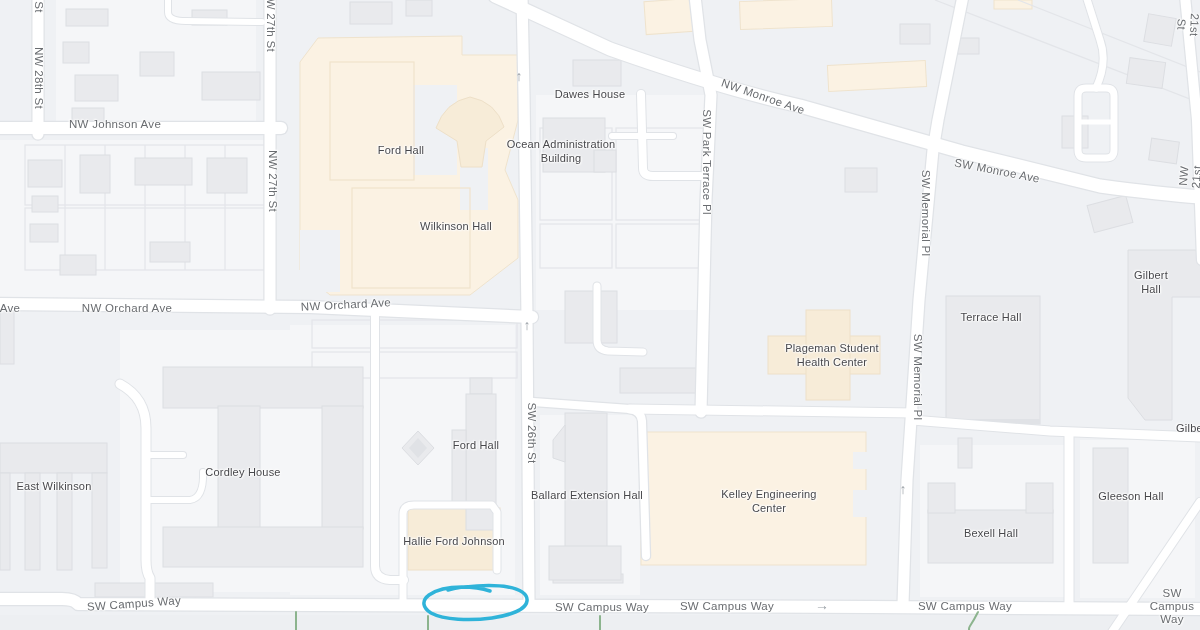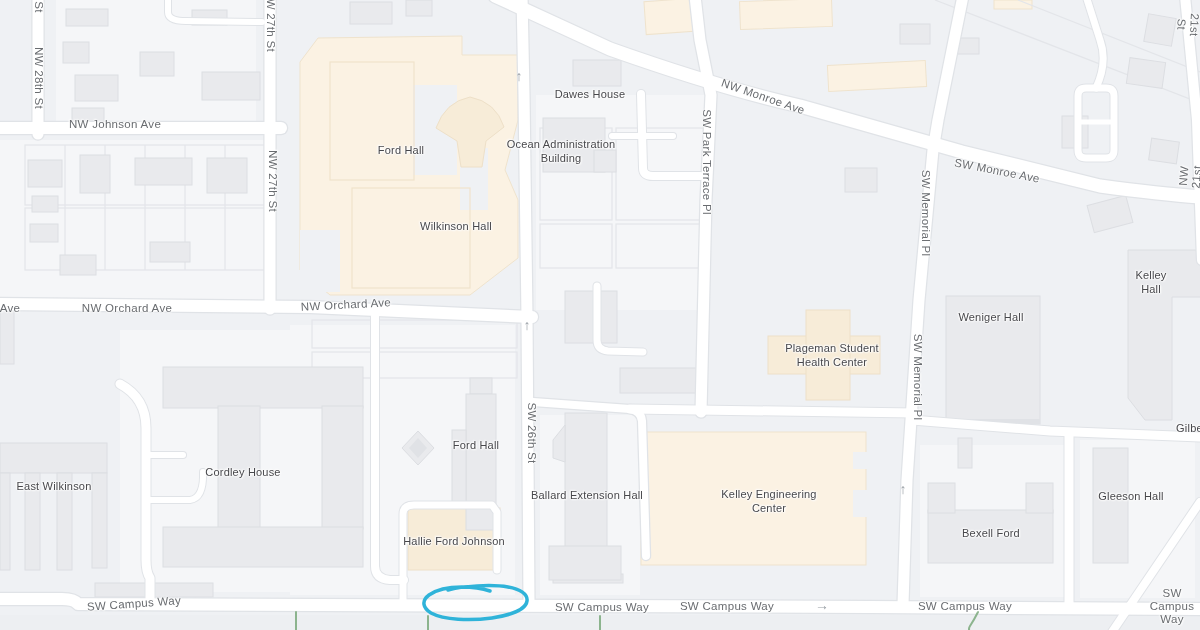--- a/index.html
+++ b/index.html
@@ -262,31 +262,31 @@
   <span class="map-label street-label" style="left:965px;top:606px">SW Campus Way</span>
   <span class="map-label street-label" style="left:1172px;top:606px">SW Campus Way</span>
 
   <span class="map-label poi-label" style="left:590px;top:95px">Dawes House</span>
   <span class="map-label poi-label" style="left:561px;top:151px">Ocean Administration
 Building</span>
   <span class="map-label poi-label" style="left:401px;top:151px">Ford Hall</span>
   <span class="map-label poi-label" style="left:456px;top:227px">Wilkinson Hall</span>
   <span class="map-label poi-label" style="left:832px;top:355px">Plageman Student
 Health Center</span>
-  <span class="map-label poi-label" style="left:991px;top:318px">Weniger Hall</span>
-  <span class="map-label poi-label" style="left:1151px;top:282px">Kelley Hall</span>
+  <span class="map-label poi-label" style="left:991px;top:318px">Terrace Hall</span>
+  <span class="map-label poi-label" style="left:1151px;top:282px">Gilbert Hall</span>
   <span class="map-label poi-label" style="left:1193px;top:429px">Gilbert</span>
   <span class="map-label poi-label" style="left:54px;top:487px">East Wilkinson</span>
   <span class="map-label poi-label" style="left:243px;top:473px">Cordley House</span>
   <span class="map-label poi-label" style="left:476px;top:446px">Ford Hall</span>
   <span class="map-label poi-label" style="left:587px;top:496px">Ballard Extension Hall</span>
   <span class="map-label poi-label" style="left:454px;top:542px">Hallie Ford Johnson</span>
   <span class="map-label poi-label" style="left:769px;top:501px">Kelley Engineering
 Center</span>
-  <span class="map-label poi-label" style="left:991px;top:534px">Bexell Ford</span>
+  <span class="map-label poi-label" style="left:991px;top:534px">Bexell Hall</span>
   <span class="map-label poi-label" style="left:1131px;top:497px">Gleeson Hall</span>
 
   <span class="arrow" style="left:519px;top:76px">↑</span>
   <span class="arrow" style="left:527px;top:325px">↑</span>
   <span class="arrow" style="left:903px;top:489px">↑</span>
   <span class="arrow" style="left:822px;top:605px">→</span>
 
   <svg width="1200" height="630" viewBox="0 0 1200 630" style="pointer-events:none">
     <path class="note" d="M448,590 C462,586 492,584 508,587 C520,589 528,594 527,601 C526,609 512,615 492,618 C470,621 444,620 431,613 C423,608 421,601 429,595 C436,590 448,587 462,587 C474,587 484,589 490,591"></path>
   </svg>

